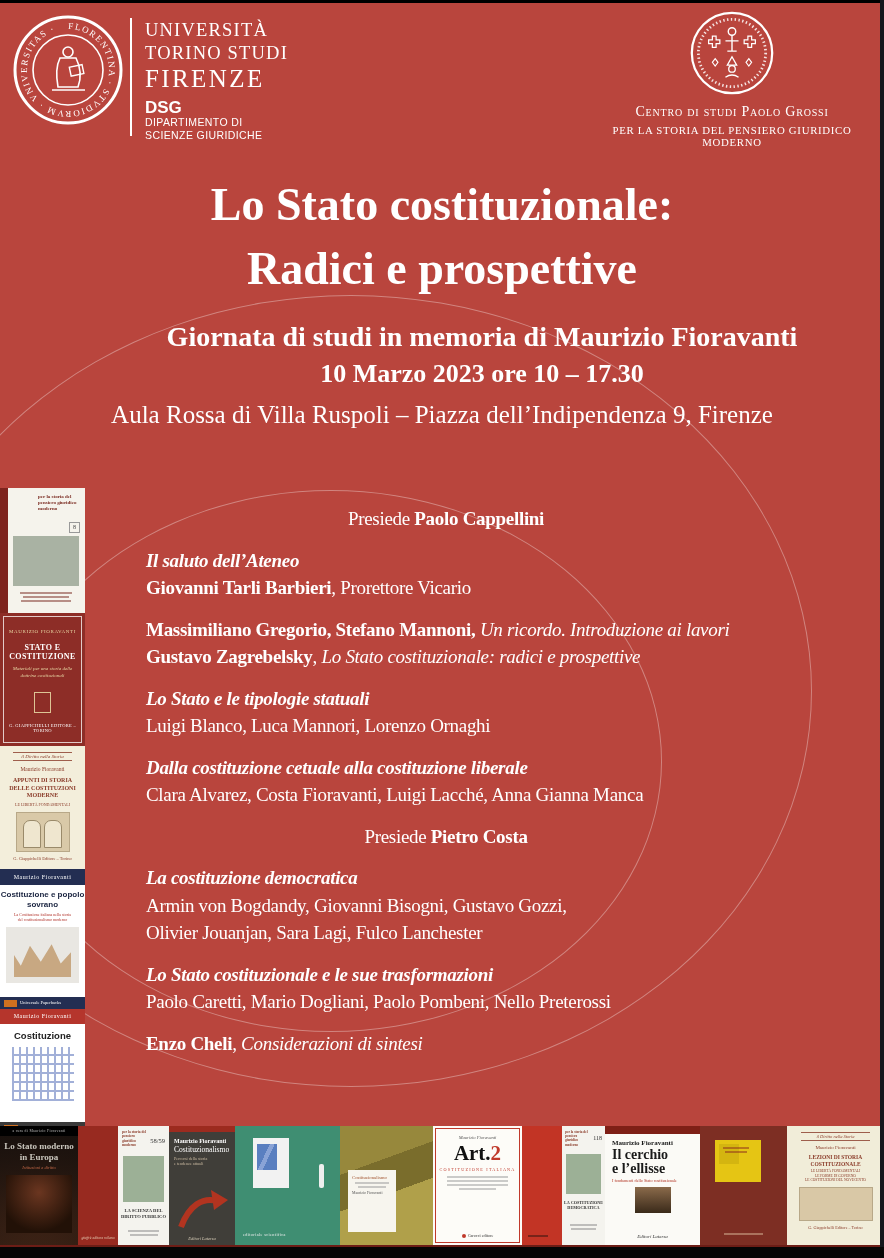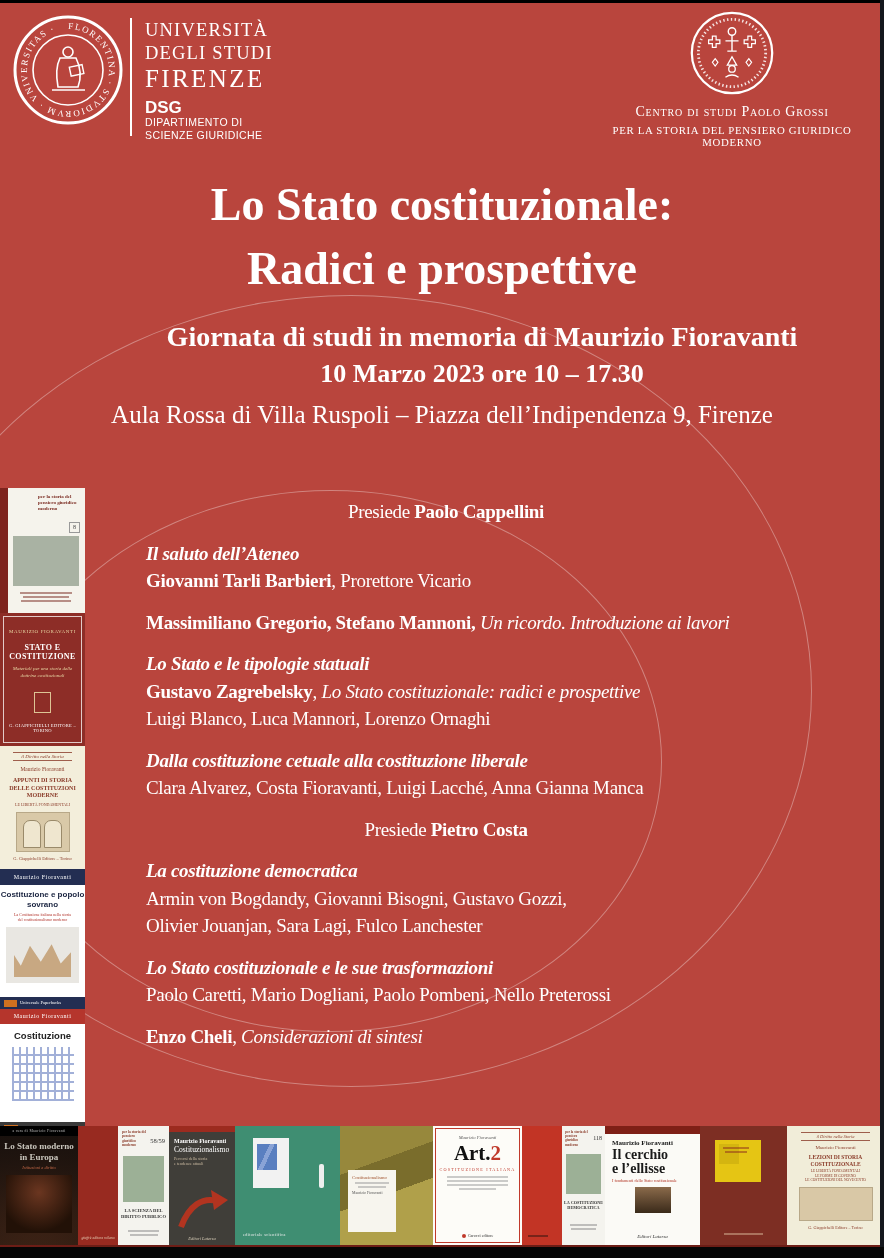--- a/index.html
+++ b/index.html
@@ -32,21 +32,21 @@
          font-size:46px;font-weight:bold;line-height:64px;z-index:2;}
   .subtitle{position:absolute;left:0;top:318px;width:884px;text-align:center;z-index:2;padding-left:40px;}
   .sub1{font-size:28px;font-weight:bold;line-height:38px;}
   .sub2{font-size:26px;font-weight:bold;line-height:36px;}
   .venue{position:absolute;left:0;top:401px;width:884px;text-align:center;font-size:25px;z-index:2;}
 
   
   .program{position:absolute;left:146px;top:492px;width:600px;z-index:2;
            font-size:19px;line-height:27.5px;letter-spacing:-0.3px;}
   .pline{white-space:nowrap;}
-  .pline.center{text-align:center;margin-top:6px;margin-bottom:13px;}
+  .pline.center{text-align:center;margin-top:13px;margin-bottom:13px;}
   .pline.gap{margin-top:14px;}
   .program .b{font-weight:bold;}
   .program .i{font-style:italic;}
   .program .bi{font-weight:bold;font-style:italic;}
 
   
   .sidebar{position:absolute;left:0;top:488px;width:85px;z-index:3;}
   .strip{position:absolute;left:0;top:1126px;height:121px;width:884px;display:flex;z-index:3;
          border-bottom:2px solid #6d1d16;box-sizing:border-box;}
   .cover{position:relative;overflow:hidden;box-sizing:border-box;font-family:"Liberation Serif",serif;}
@@ -187,21 +187,21 @@
       </text>
       <circle cx="56" cy="38" r="5" stroke-width="1.6"></circle>
       <path d="M48 44 C44 52 44 62 46 73 L66 73 C70 62 68 52 64 44 Z" stroke-width="1.6"></path>
       <rect x="58" y="52" width="13" height="9" transform="rotate(-12 64 56)" stroke-width="1.4"></rect>
       <path d="M40 76 L73 76" stroke-width="1.6"></path>
     </svg>
   </div>
   <div class="hdr-divider"></div>
   <div class="unifi-text">
     <div class="u-line">UNIVERSITÀ</div>
-    <div class="u-line">DEGLI STUDI</div>
+    <div class="u-line">TORINO STUDI</div>
     <div class="u-big">FIRENZE</div>
     <div class="u-dsg">DSG</div>
     <div class="u-dept">DIPARTIMENTO DI</div>
     <div class="u-dept">SCIENZE GIURIDICHE</div>
   </div>
 
   <div class="centro">
     <svg width="86" height="86" viewBox="0 0 92 92" fill="none" stroke="#fff">
       <circle cx="46" cy="46" r="43" stroke-width="2.4"></circle>
       <circle cx="46" cy="46" r="36" stroke-width="3" stroke-dasharray="1.5 2.6" opacity="0.85"></circle>
@@ -227,22 +227,22 @@
     <div class="sub1">Giornata di studi in memoria di Maurizio Fioravanti</div>
     <div class="sub2">10 Marzo 2023 ore 10 – 17.30</div>
   </div>
   <div class="venue">Aula Rossa di Villa Ruspoli – Piazza dell’Indipendenza 9, Firenze</div>
 
   <div class="program">
       <div class="pline center"><span class="n">Presiede </span><span class="b">Paolo Cappellini</span></div>
       <div class="pline gap"><span class="bi">Il saluto dell’Ateneo</span></div>
       <div class="pline"><span class="b">Giovanni Tarli Barbieri</span><span class="n">, Prorettore Vicario</span></div>
       <div class="pline gap"><span class="b">Massimiliano Gregorio, Stefano Mannoni, </span><span class="i">Un ricordo. Introduzione ai lavori</span></div>
+      <div class="pline"><span class="b">Gustavo Zagrebelsky</span><span class="n">, </span><span class="i">Lo Stato costituzionale: radici e prospettive</span></div>
       <div class="pline gap"><span class="bi">Lo Stato e le tipologie statuali</span></div>
-      <div class="pline"><span class="b">Gustavo Zagrebelsky</span><span class="n">, </span><span class="i">Lo Stato costituzionale: radici e prospettive</span></div>
       <div class="pline"><span class="n"> Luigi Blanco, Luca Mannori, Lorenzo Ornaghi</span></div>
       <div class="pline gap"><span class="bi">Dalla costituzione cetuale alla costituzione liberale</span></div>
       <div class="pline"><span class="n">Clara Alvarez, Costa Fioravanti, Luigi Lacché, Anna Gianna Manca</span></div>
       <div class="pline center gap"><span class="n">Presiede </span><span class="b">Pietro Costa</span></div>
       <div class="pline gap"><span class="bi">La costituzione democratica</span></div>
       <div class="pline"><span class="n">Armin von Bogdandy, Giovanni Bisogni, Gustavo Gozzi,</span></div>
       <div class="pline"><span class="n">Olivier Jouanjan, Sara Lagi, Fulco Lanchester</span></div>
       <div class="pline gap"><span class="bi">Lo Stato costituzionale e le sue trasformazioni</span></div>
       <div class="pline"><span class="n">Paolo Caretti, Mario Dogliani, Paolo Pombeni, Nello Preterossi</span></div>
       <div class="pline gap"><span class="b">Enzo Cheli</span><span class="n">, </span><span class="i">Considerazioni di sintesi</span></div>

